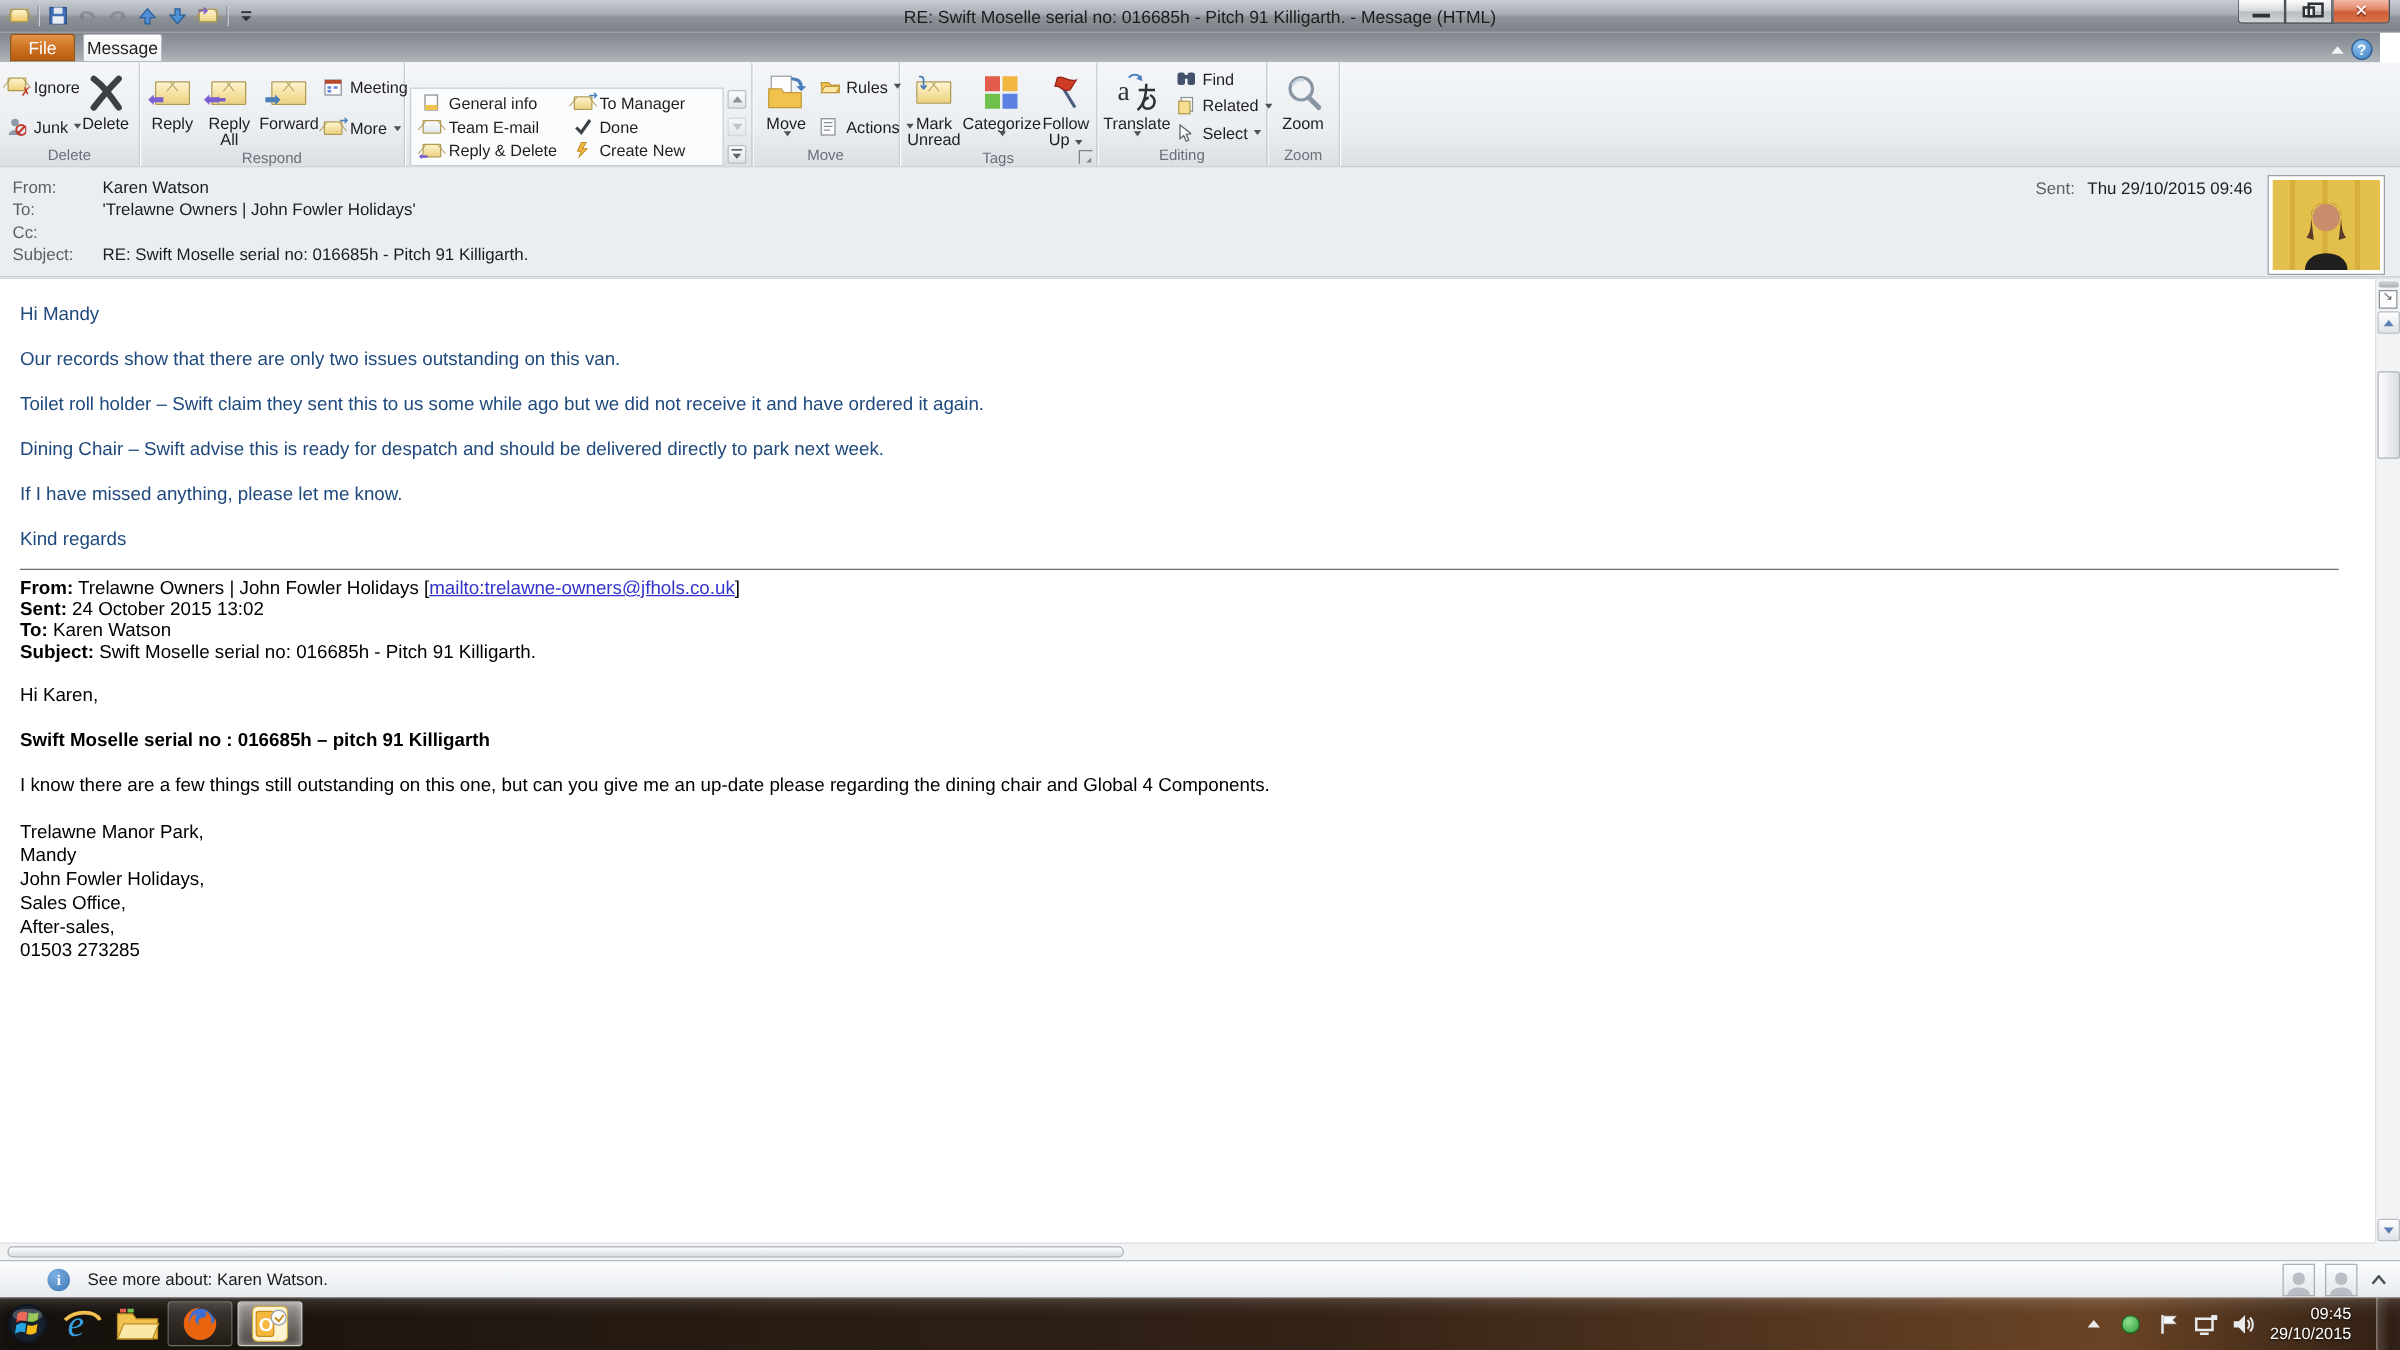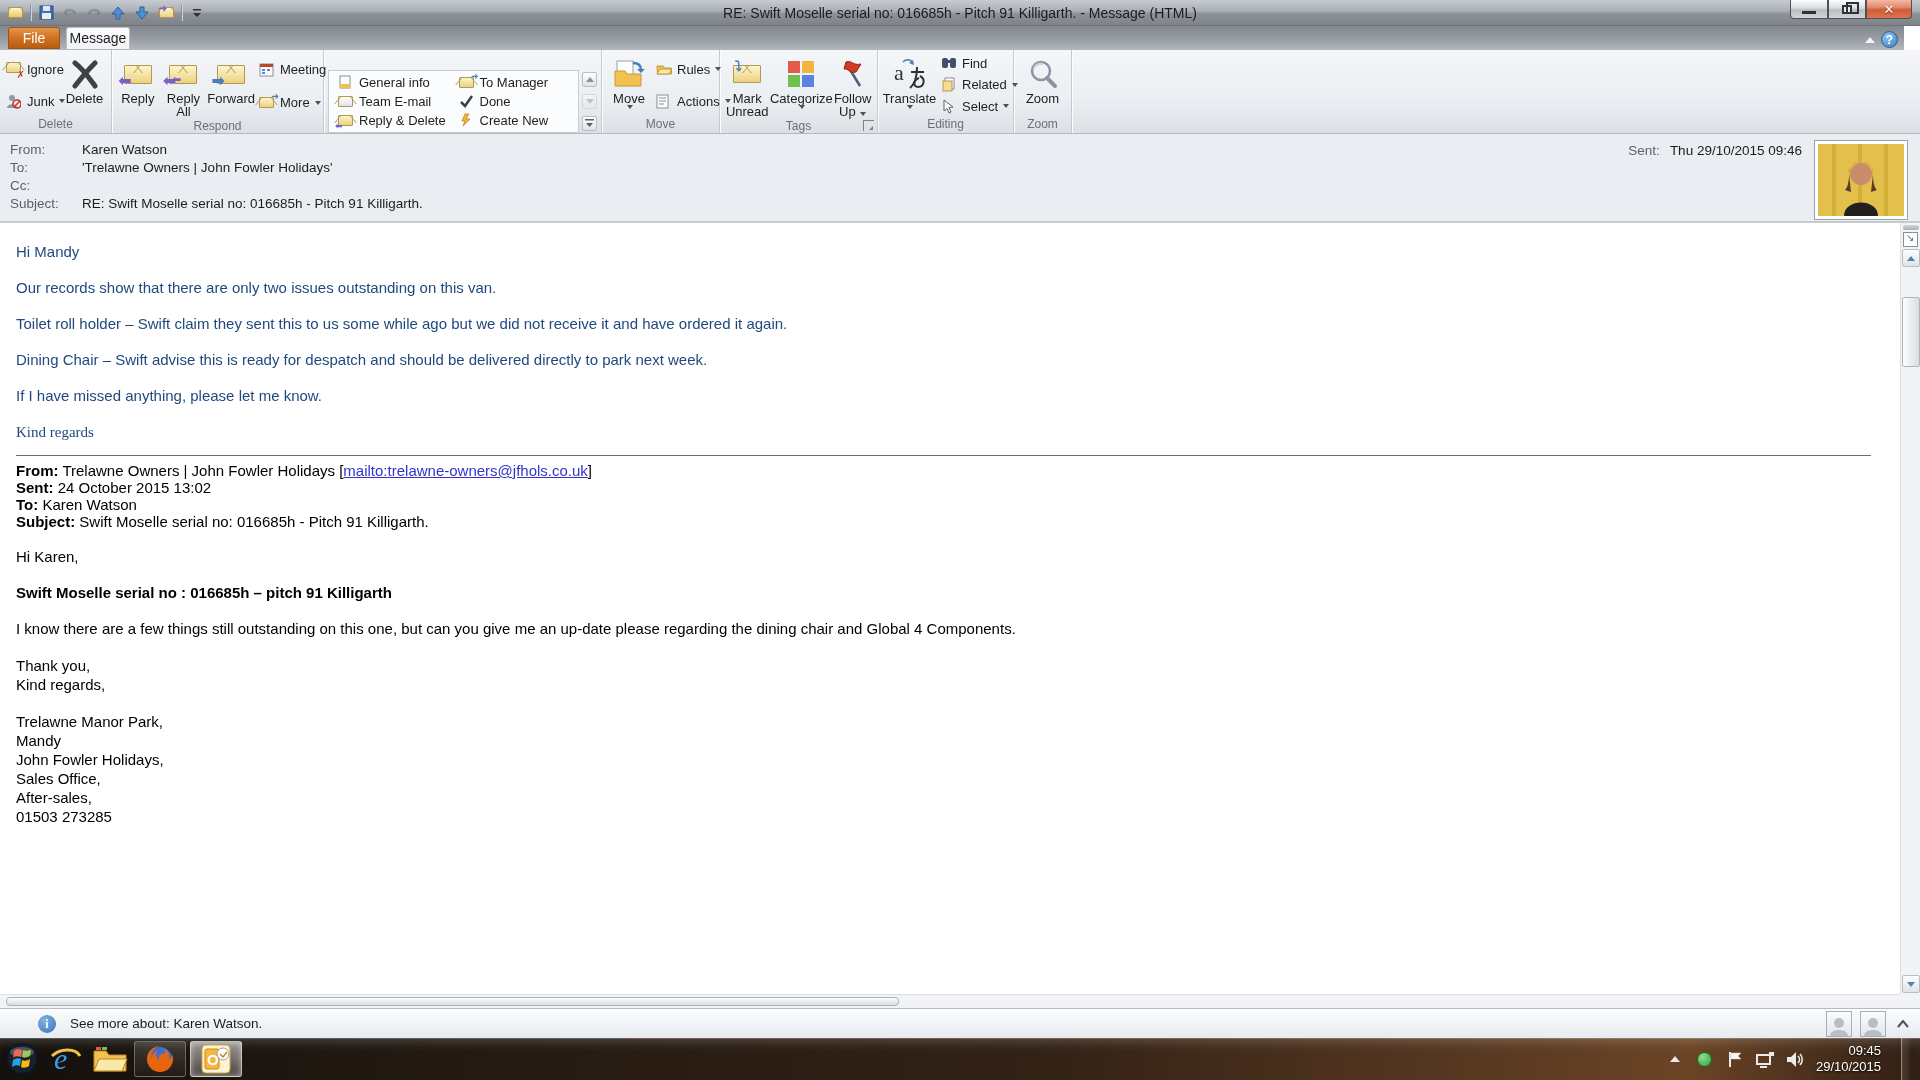--- a/index.html
+++ b/index.html
@@ -72,21 +72,21 @@
   .hrow { position:absolute; left:10px; font-size:13.5px; display:flex; }
   .hlabel { width:72px; color:#5d6167; }
   .hvalue { color:#1c1c1c; }
   .sentrow { position:absolute; right:118px; top:9px; font-size:13.5px; display:flex; gap:10px; }
   .photo-frame { position:absolute; right:12px; top:6px; width:94px; height:80px; background:#fff; border:1px solid #9aa0a7; padding:3px; }
 
   
   .bodyarea { position:absolute; top:222px; left:0; right:0; bottom:72px; background:#fff; border-top:1px solid #c9cdd2; }
   .content { position:absolute; left:0; top:0; right:20px; bottom:14px; overflow:hidden; padding:20px 10px 0 16px; font-size:15px; }
   .bluep { color:#1F497D; margin-bottom:18px; line-height:18px; }
-  .bline { line-height:18px;font-family:Liberation Serif, serif; }
+  .bline { line-height:18px; }
   .divider { border-top:1px solid #6e6e6e; margin:14px 0 6px 0; width:99%; }
   .qhead { line-height:17px; color:#000; }
   .qhead b { font-weight:bold; }
   a.maillink { color:#3333cc; text-decoration:underline; }
   .qpara { margin-top:18px; line-height:18px; color:#000; }
   .sigline { line-height:19px; color:#000; }
 
   
   .vscroll { position:absolute; right:0; top:0; width:20px; bottom:14px; background:#f2f3f5; border-left:1px solid #dcdfe3; }
   .sc-btn { width:18px; height:18px; margin:1px; background:linear-gradient(180deg,#fefefe,#dfe3e8); border:1px solid #b9bec5; border-radius:2px; display:flex; align-items:center; justify-content:center; }
@@ -544,24 +544,20 @@
         <b>From:</b> <span>Trelawne Owners | John Fowler Holidays [</span><a class="maillink" href="#">mailto:trelawne-owners@jfhols.co.uk</a><span>]</span>
       </div>
       <div class="qhead"><b>Sent:</b> <span>24 October 2015 13:02</span></div>
       <div class="qhead"><b>To:</b> <span>Karen Watson</span></div>
       <div class="qhead"><b>Subject:</b> <span>Swift Moselle serial no: 016685h - Pitch 91 Killigarth.</span></div>
 
       <div class="qpara">Hi Karen,</div>
       <div class="qpara" style="font-weight:bold">Swift Moselle serial no : 016685h – pitch 91 Killigarth</div>
       <div class="qpara">I know there are a few things still outstanding on this one,  but can you give me an up-date please regarding the dining chair and Global 4 Components.</div>
       <div class="qpara" style="margin-bottom:0">
-        <div class="sigline">Thank you,</div>
-        <div class="sigline">Kind regards,</div>
-      </div>
-      <div class="qpara" style="margin-bottom:0">
         <div class="sigline">Trelawne Manor Park,</div>
         <div class="sigline">Mandy</div>
         <div class="sigline">John Fowler Holidays,</div>
         <div class="sigline">Sales Office,</div>
         <div class="sigline">After-sales,</div>
         <div class="sigline">01503 273285</div>
       </div>
     </div>
 
     <div class="vscroll">

